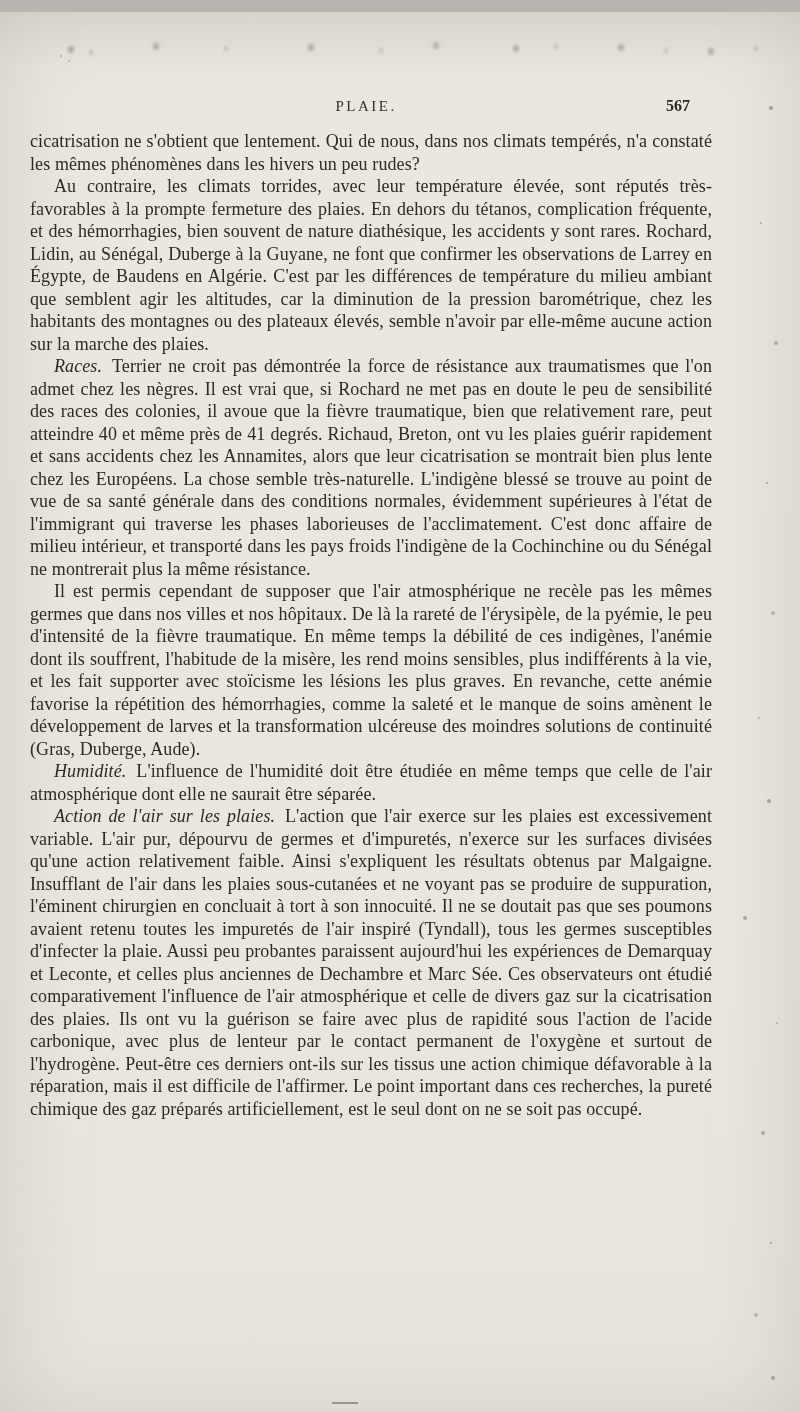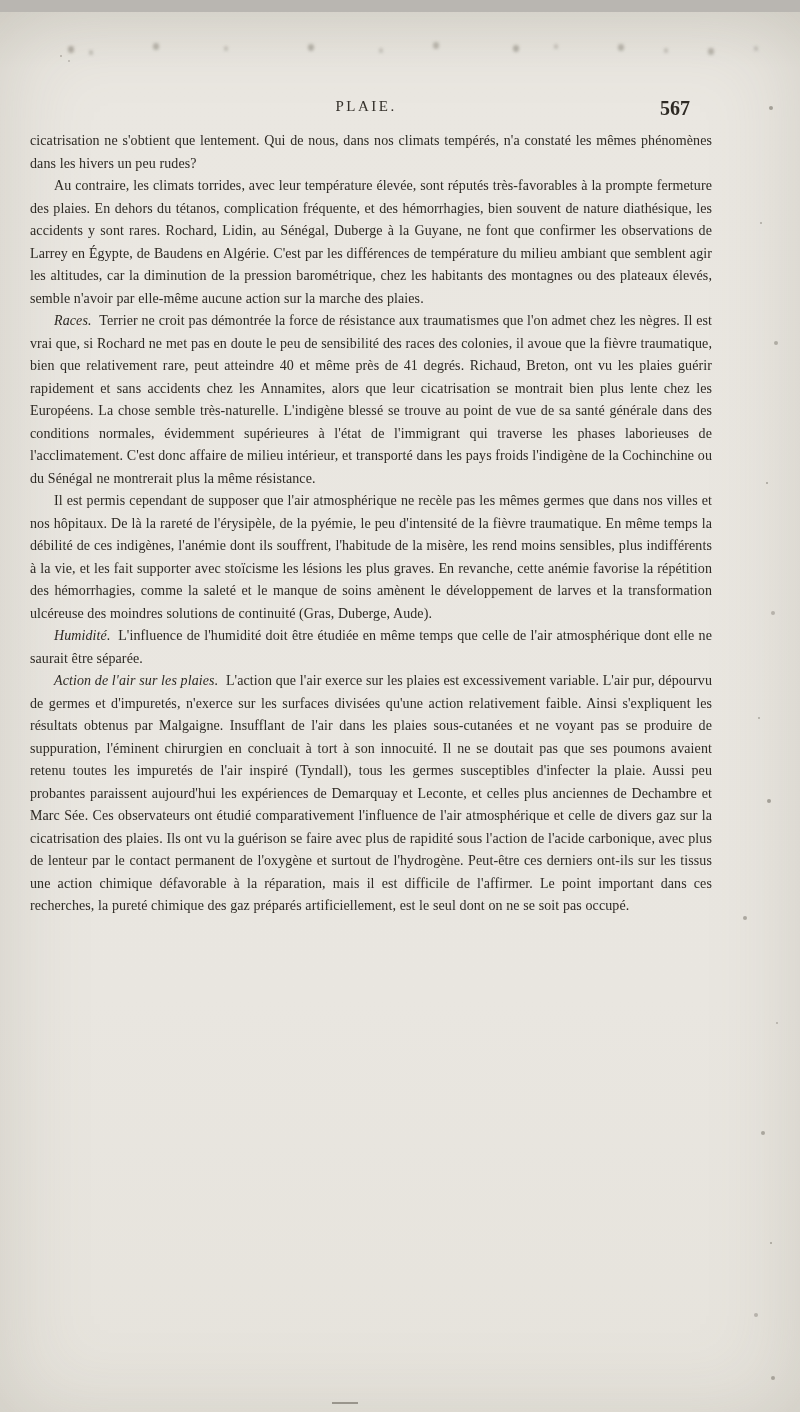--- a/index.html
+++ b/index.html
@@ -26,30 +26,30 @@
     left: 50%;
     transform: translateX(-58%);
     font-size: 15px;
     letter-spacing: 2.5px;
     color: #34302a;
   }
   .folio {
     position: absolute;
     right: 22px;
     top: -1px;
-    font-size: 20px;
+    font-size: 16px;
     font-weight: bold;
     color: #2e2a24;
   }
   .text-block {
     position: absolute;
     top: 118px;
     left: 30px;
     width: 682px;
-    font-size: 14px;
+    font-size: 18px;
     line-height: 22.5px;
     text-align: justify;
     letter-spacing: 0.1px;
   }
   .para { margin: 0; text-indent: 24px; }
   .para.continuation { text-indent: 0; }
   .lead { margin-right: 0.55em; }
   
   .artifact { pointer-events: none; }
   .top-smudges {

